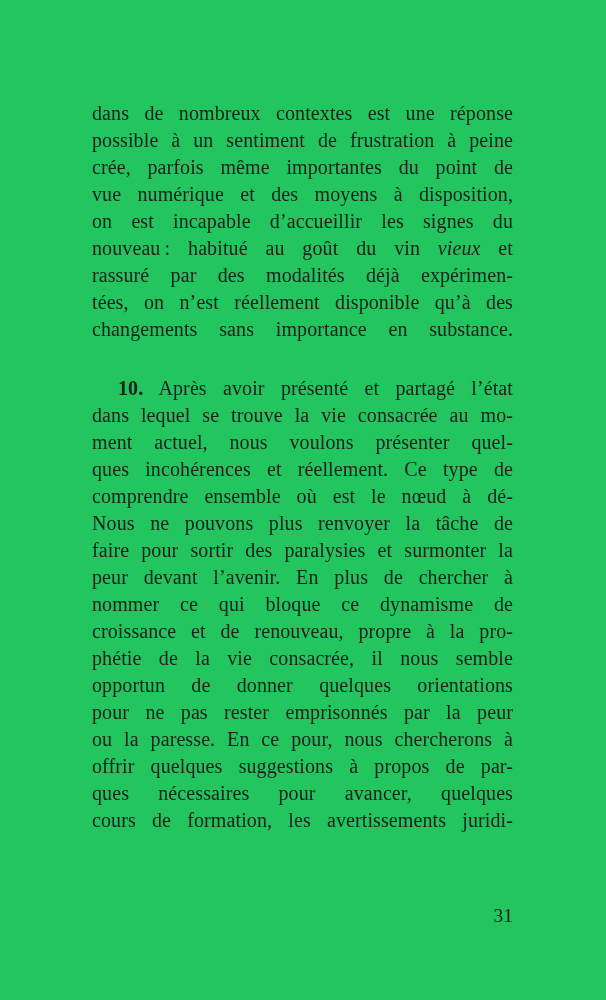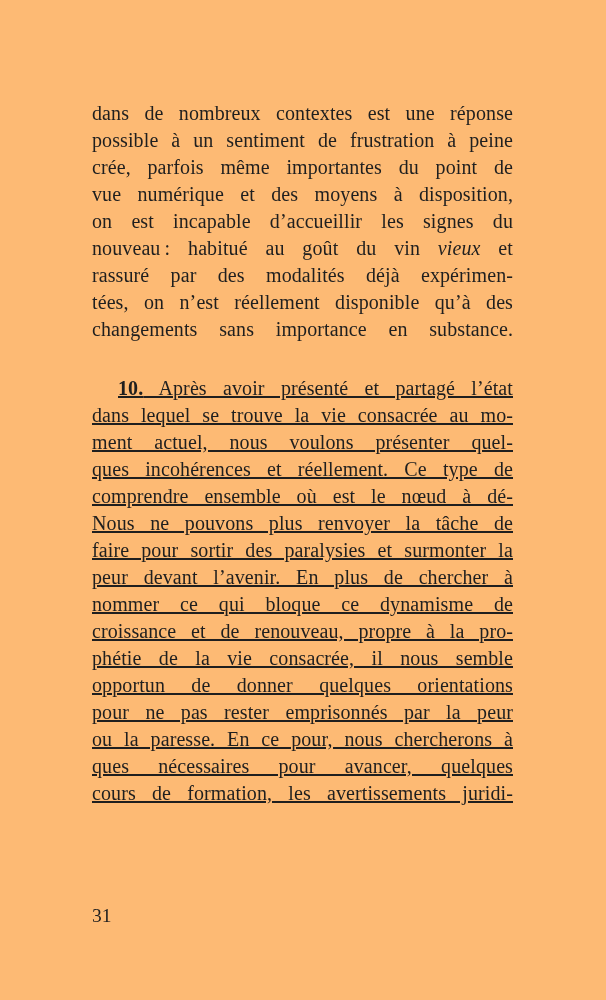--- a/index.html
+++ b/index.html
@@ -7,45 +7,46 @@
   body {
     background: #ffffff;
     font-family: "Liberation Serif", "DejaVu Serif", serif;
     color: #1f1f1f;
     position: relative;
     overflow: hidden;
   }
   .page {
     position: absolute;
     inset: 0;
-    background: #fdba74;
+    background: #22c55e;
   }
   .text-block {
     position: absolute;
     left: 92px;
     top: 100px;
     width: 421px;
     font-size: 20px;
     line-height: 27px;
     letter-spacing: 0.1px;
   }
-  .paragraph + .paragraph { margin-top: 32px; text-decoration: underline; }
+  .paragraph + .paragraph { margin-top: 32px; }
   .line {
     text-align: justify;
     text-align-last: justify;
     min-height: 27px;
   }
   .line.indent { padding-left: 26px; }
   .line .italic { font-style: italic; }
   .line .bold { font-weight: 700; }
   .page-number {
     position: absolute;
     left: 92px;
     top: 902px;
     width: 421px;
+    text-align: right;
     font-size: 19.5px;
     line-height: 27px;
   }
 </style>
 </head>
 <body>
 
 <div class="page">
   <main class="text-block">
       <div class="paragraph">
@@ -67,18 +68,19 @@
         <div class="line"><span>comprendre ensemble où est le nœud à dé-</span></div>
         <div class="line"><span>Nous ne pouvons plus renvoyer la tâche de</span></div>
         <div class="line"><span>faire pour sortir des paralysies et surmonter la</span></div>
         <div class="line"><span>peur devant l’avenir. En plus de chercher à</span></div>
         <div class="line"><span>nommer ce qui bloque ce dynamisme de</span></div>
         <div class="line"><span>croissance et de renouveau, propre à la pro-</span></div>
         <div class="line"><span>phétie de la vie consacrée, il nous semble</span></div>
         <div class="line"><span>opportun de donner quelques orientations</span></div>
         <div class="line"><span>pour ne pas rester emprisonnés par la peur</span></div>
         <div class="line"><span>ou la paresse. En ce pour, nous chercherons à</span></div>
+        <div class="line"><span>offrir quelques suggestions à propos de par-</span></div>
         <div class="line"><span>ques nécessaires pour avancer, quelques</span></div>
         <div class="line"><span>cours de formation, les avertissements juridi-</span></div>
       </div>
     </main>
   <div class="page-number">31</div>
 </div>
 
 </body></html>

